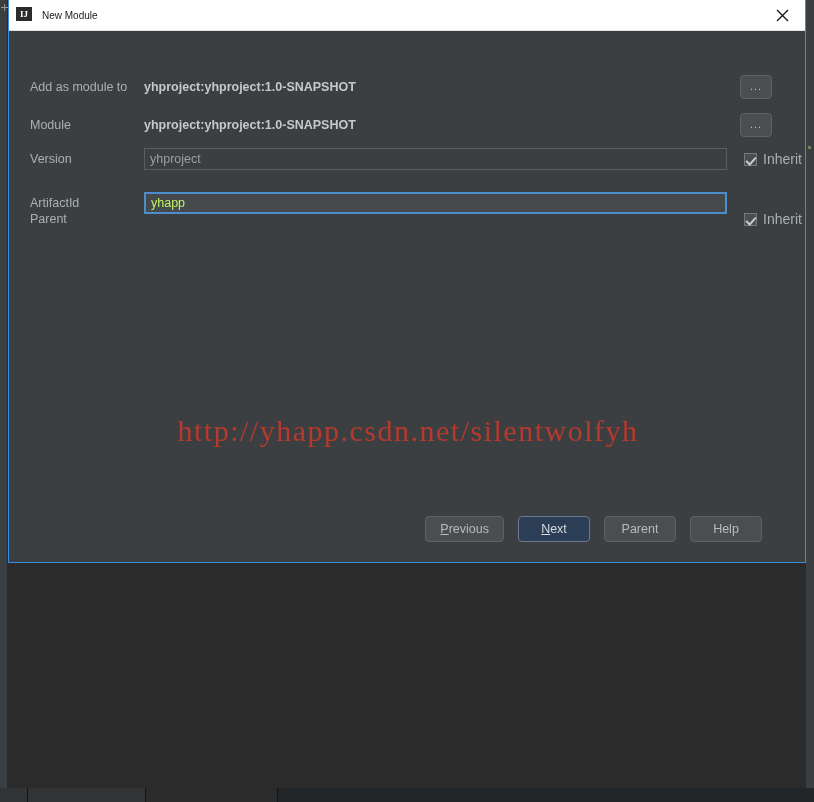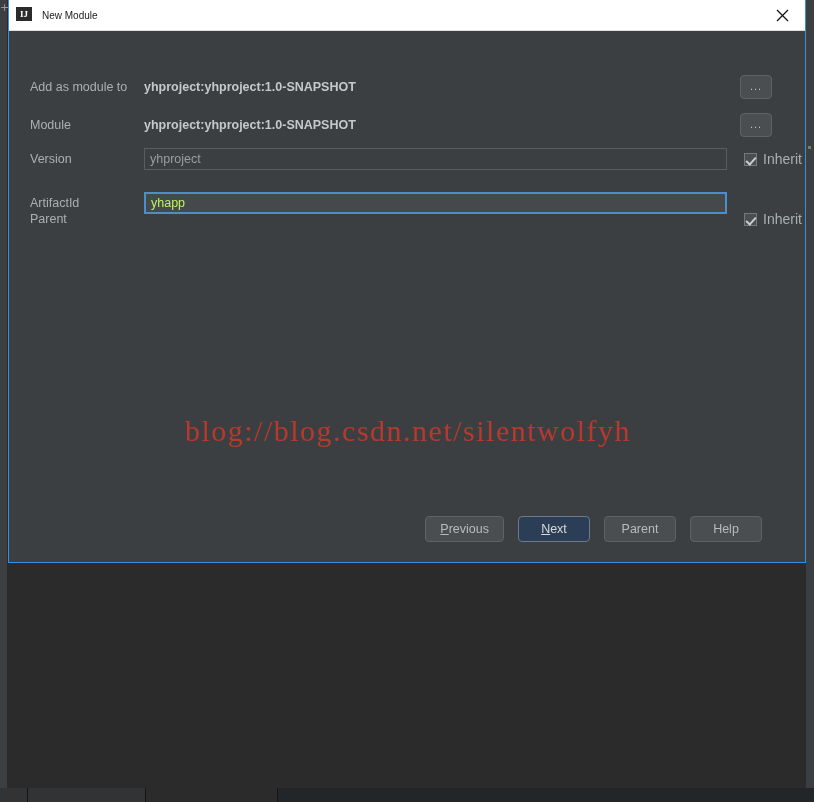--- a/index.html
+++ b/index.html
@@ -318,21 +318,21 @@
     </div>
 
     <div class="form-row" style="top:177px">
       <span class="row-label">Parent</span>
       <div class="inherit-box">
         <span class="checkbox"></span>
         <span class="inherit-label">Inherit</span>
       </div>
     </div>
 
-    <div id="watermark">blog://blog.csdn.net/silentwolfyh</div>
+    <div id="watermark">http://yhapp.csdn.net/silentwolfyh</div>
 
     <div id="button-bar">
       <button class="dlg-button">
           <span class="mnemonic">P</span>
           <span>revious</span>
         </button>
       <button class="dlg-button default-button">
           <span class="mnemonic">N</span>
           <span>ext</span>
         </button>

